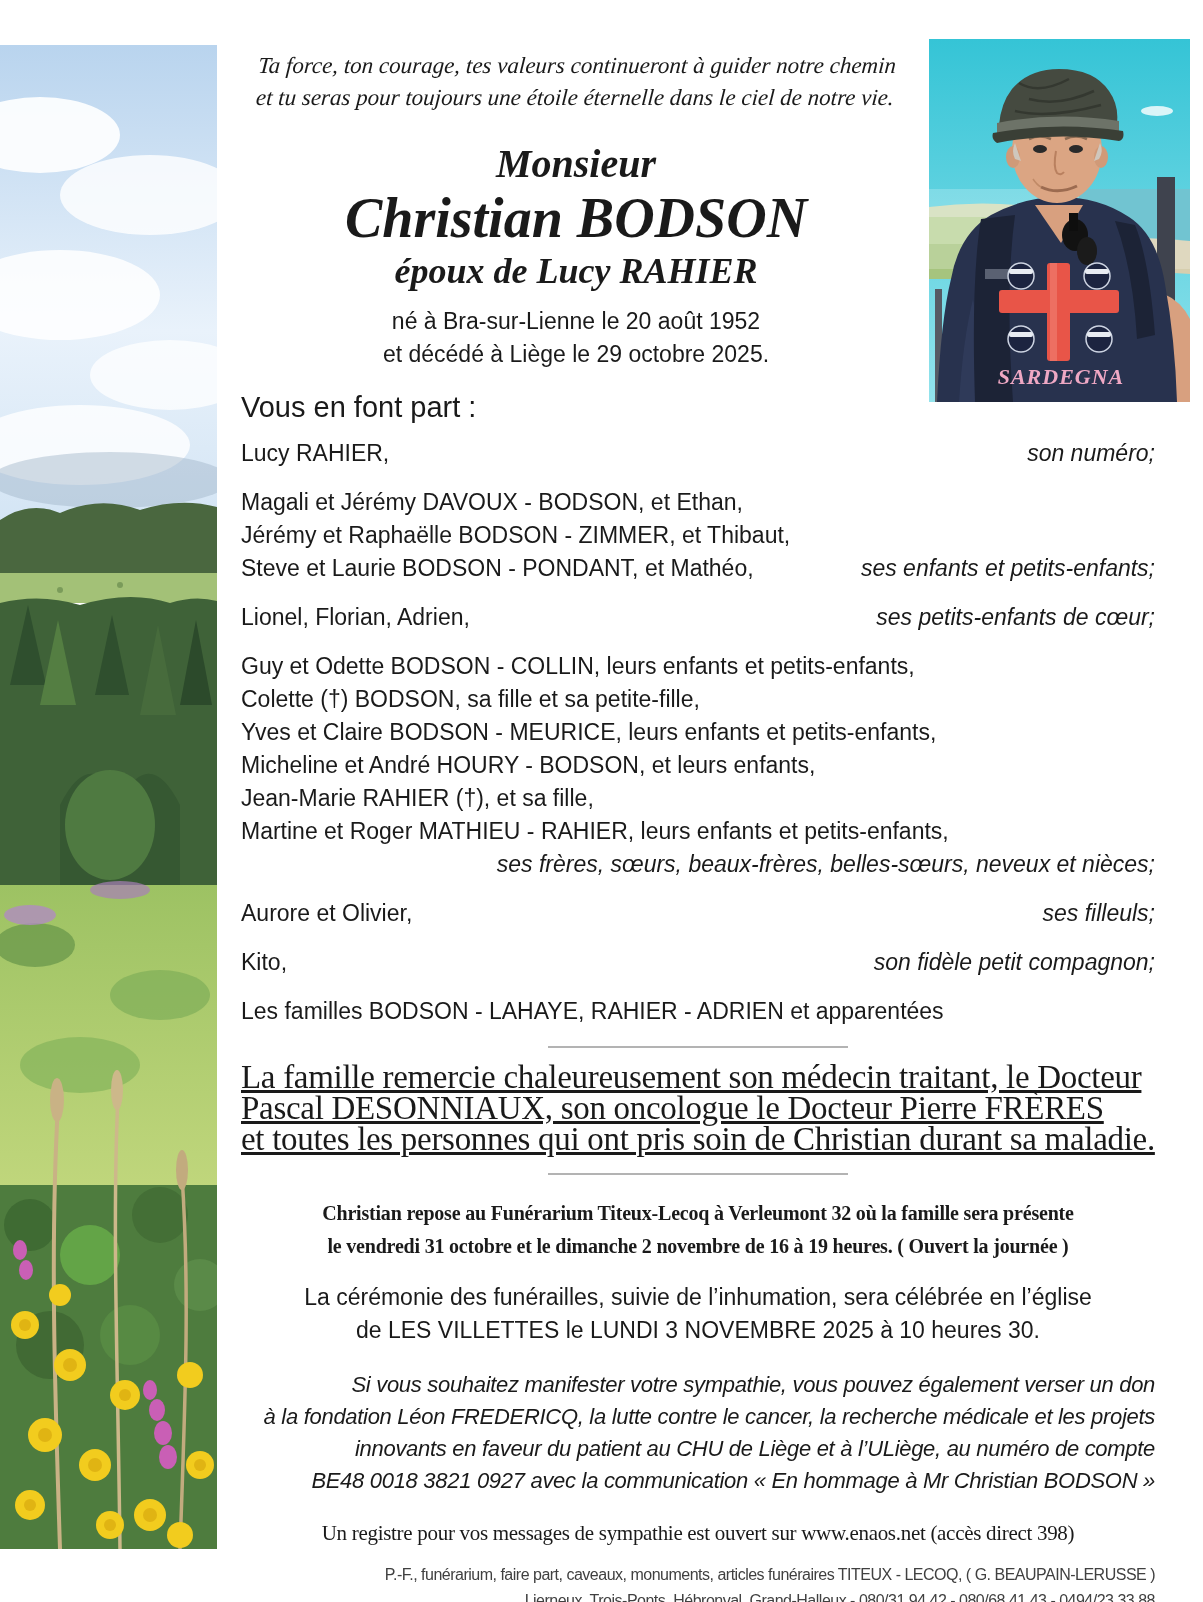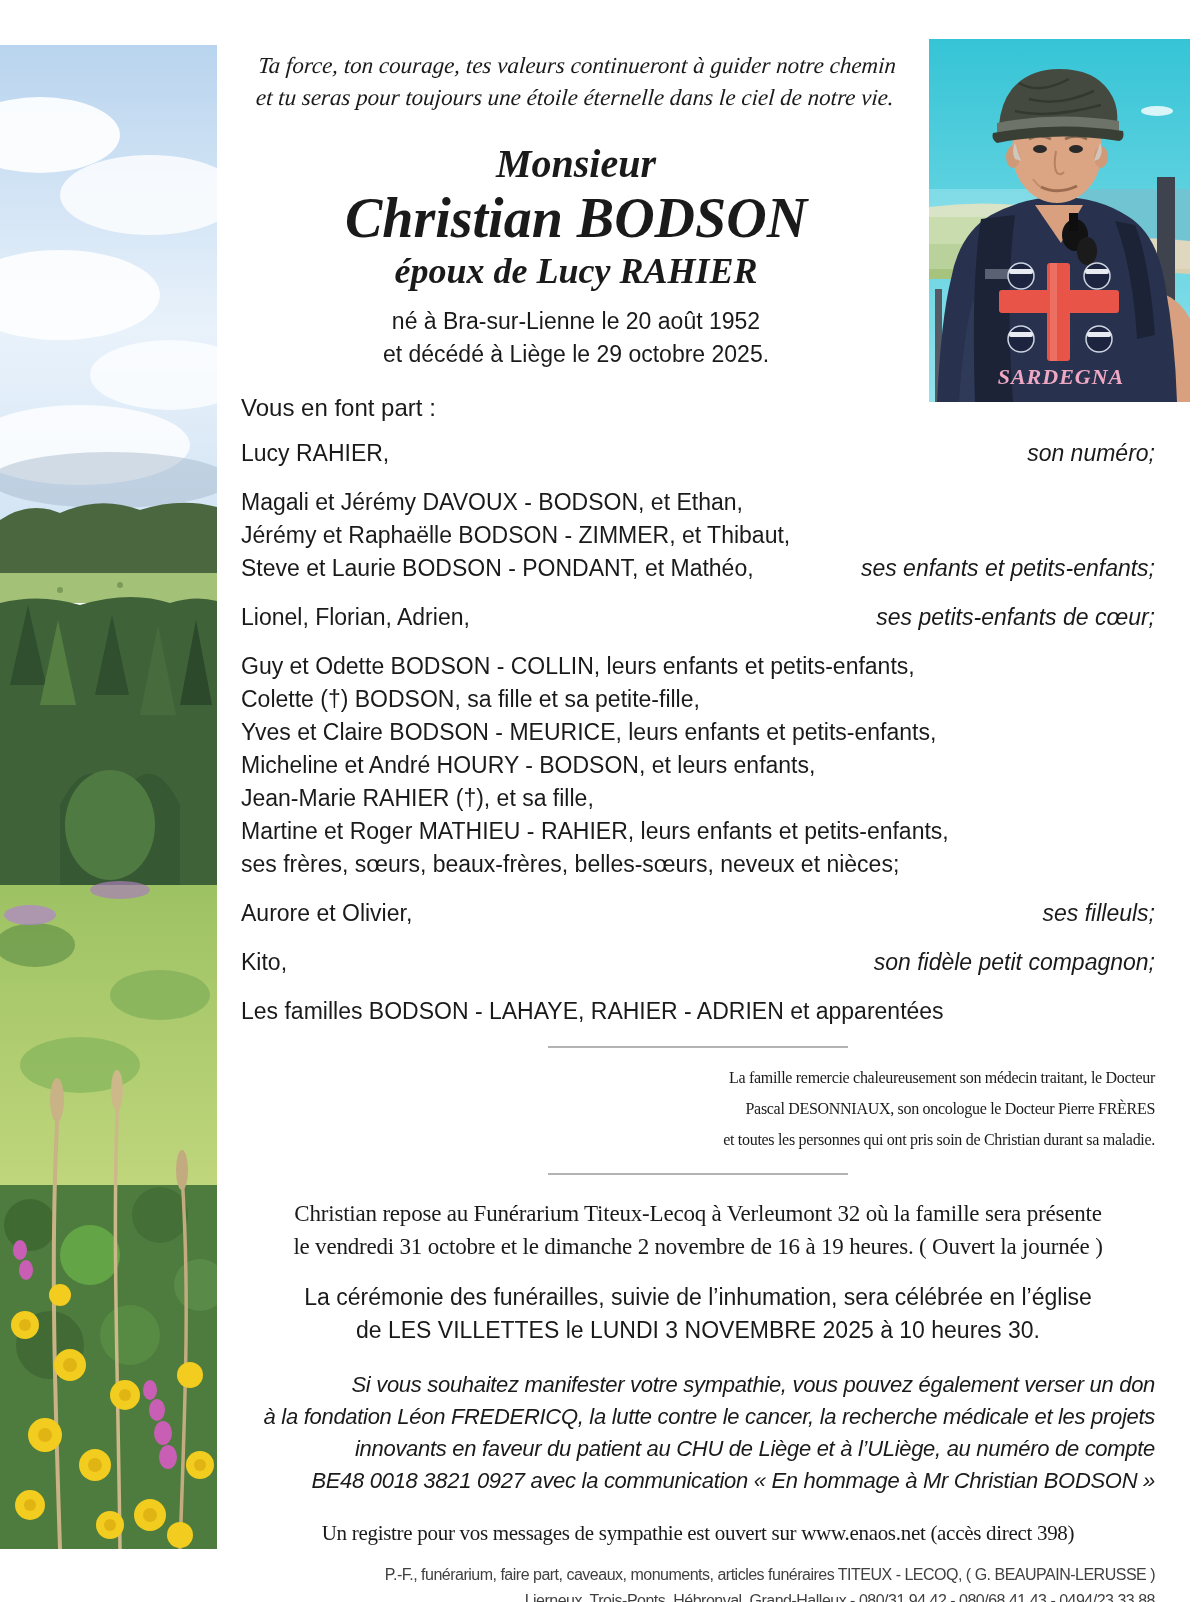--- a/index.html
+++ b/index.html
@@ -11,31 +11,31 @@
   .header{width:670px;text-align:center;}
   .quote{margin-top:50px;font-family:"Liberation Serif",serif;
          font-style:italic;font-size:23px;line-height:32px;transform:skewX(-4deg);}
   .salutation{margin-top:27px;font-family:"Liberation Serif",serif;
               font-weight:bold;font-style:italic;font-size:40px;line-height:46px;}
   .deceased-name{font-family:"Liberation Serif",serif;font-weight:bold;
                  font-style:italic;font-size:56px;line-height:62px;white-space:nowrap;}
   .spouse-line{font-family:Liberation Serif, serif;font-weight:bold;
                font-style:italic;font-size:36px;line-height:44px;}
   .vitals{margin-top:12px;font-size:23px;line-height:33px;}
-  .intro{margin-top:20px;font-size:24px;line-height:33px;text-align:left;}
+  .intro{margin-top:20px;font-size:29px;line-height:33px;text-align:left;}
   .announce{margin-top:13px;font-size:23px;line-height:33px;}
   .group{margin-bottom:16px;}
   .row{display:flex;justify-content:space-between;align-items:flex-end;}
   .rlabel{font-style:italic;text-align:right;white-space:nowrap;}
-  .label-line{}
+  .label-line{text-align:right;font-style:italic;}
   .divider{height:2px;background:#b3b3b3;width:300px;margin:18px auto 14px auto;}
-  .thanks{font-family:"Liberation Serif",serif;font-size:16px;line-height:31px;
-          text-align:right;letter-spacing:-0.3px;}
-  .repose{margin-top:22px;font-family:"Liberation Serif",serif;font-weight:normal;
-          font-size:23px;line-height:33px;text-align:center;white-space:nowrap;
+  .thanks{font-family:"Liberation Serif",serif;font-size:33px;line-height:31px;
+          text-align:left;letter-spacing:-0.3px;text-decoration:underline;}
+  .repose{margin-top:22px;font-family:"Liberation Serif",serif;font-weight:bold;
+          font-size:20px;line-height:33px;text-align:center;white-space:nowrap;
           letter-spacing:-0.2px;}
   .ceremony{margin-top:18px;font-size:23px;line-height:33px;text-align:center;}
   .donation{margin-top:22px;font-style:italic;font-size:22px;line-height:32px;
             text-align:right;white-space:nowrap;letter-spacing:-0.3px;}
   .registre{margin-top:24px;font-family:"Liberation Serif",serif;font-size:21px;
             text-align:center;white-space:nowrap;letter-spacing:-0.3px;}
   .footer{margin-top:16px;font-size:16px;line-height:26px;text-align:right;
           white-space:nowrap;letter-spacing:-0.5px;color:#404040;}
 </style>
 </head>

